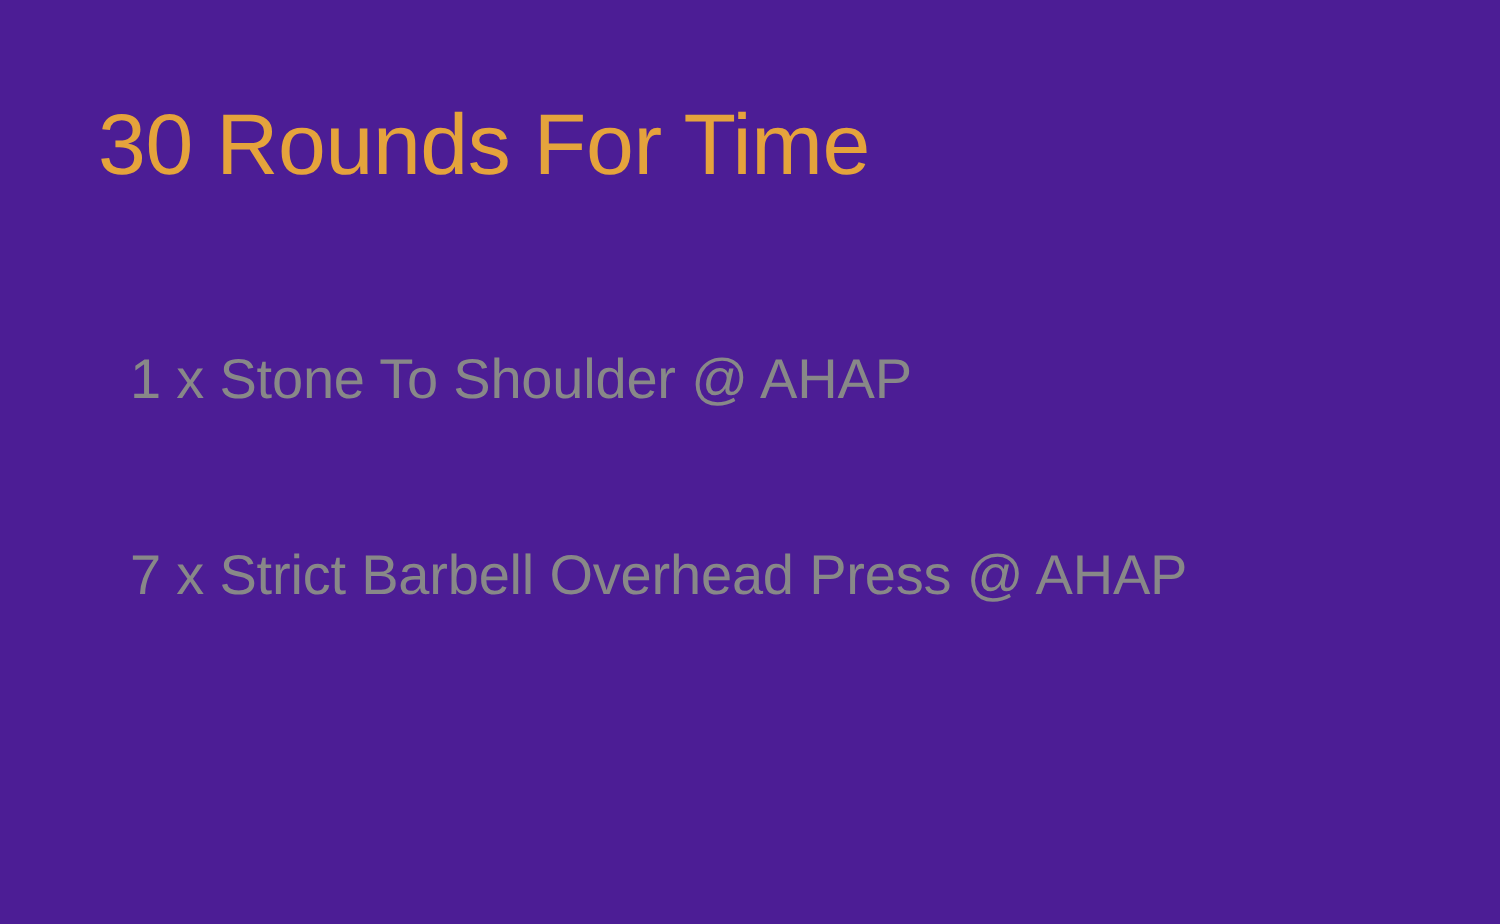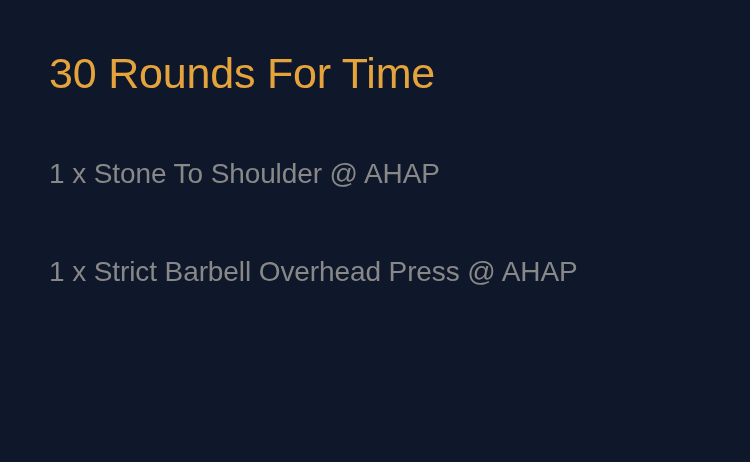--- a/index.html
+++ b/index.html
@@ -12,21 +12,21 @@
     height: 462px;
     background: #ffffff;
     font-family: "Liberation Sans", sans-serif;
     overflow: hidden;
   }
 
   .workout-page {
     position: relative;
     width: 750px;
     height: 462px;
-    background: #0f172a;
+    background: #4c1d95;
     box-sizing: border-box;
     padding: 0 0 0 49px;
   }
 
   .workout-title {
     position: absolute;
     left: 49px;
     top: 49px;
     margin: 0;
     color: #e5a33c;
@@ -35,21 +35,21 @@
     font-weight: 300;
     line-height: 1.12;
     letter-spacing: -0.2px;
     white-space: nowrap;
   }
 
   .workout-lines {
     position: absolute;
     left: 49px;
     top: 160px;
-    margin: 0;
+    margin: 16px;
     padding: 0;
     list-style: none;
     width: 680px;
   }
 
   .workout-line {
     margin: 0 0 70px 0;
     padding: 0;
     color: #888888;
     font-family: "Liberation Sans", sans-serif;
@@ -66,16 +66,16 @@
 </style>
 </head>
 <body>
 
 <div class="workout-page">
 
   <h1 class="workout-title">30 Rounds For Time</h1>
 
   <ul class="workout-lines">
     <li class="workout-line">1 x Stone To Shoulder @ AHAP</li>
-    <li class="workout-line">1 x Strict Barbell Overhead Press @ AHAP</li>
+    <li class="workout-line">7 x Strict Barbell Overhead Press @ AHAP</li>
   </ul>
 
 </div>
 
 </body></html>

